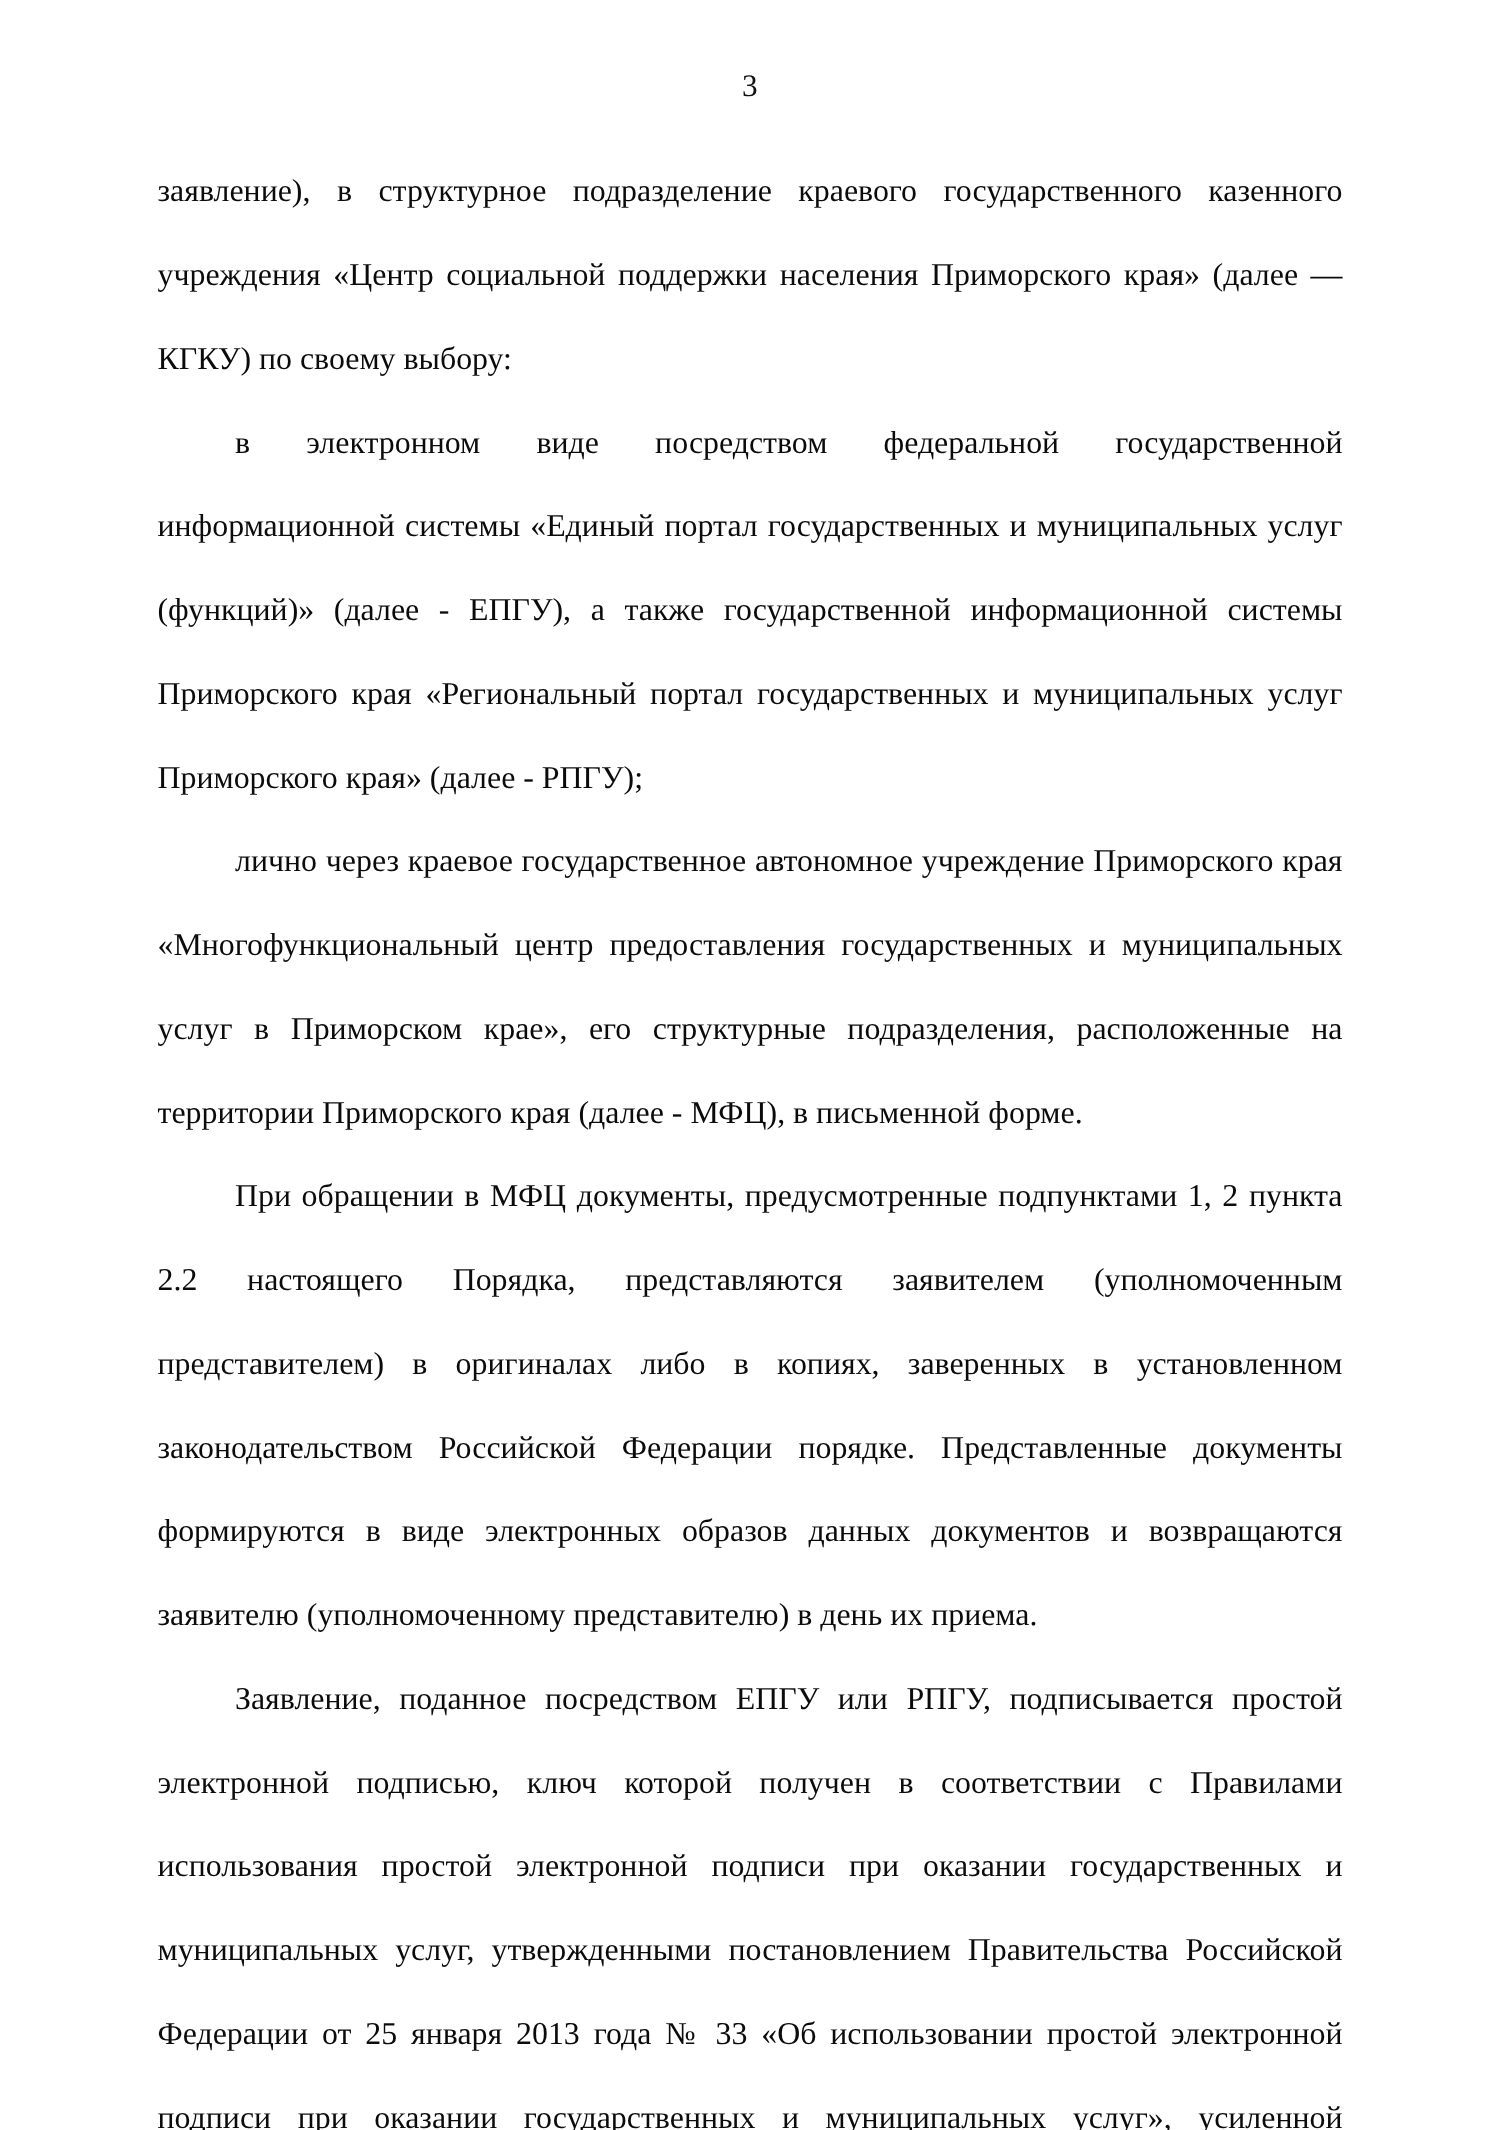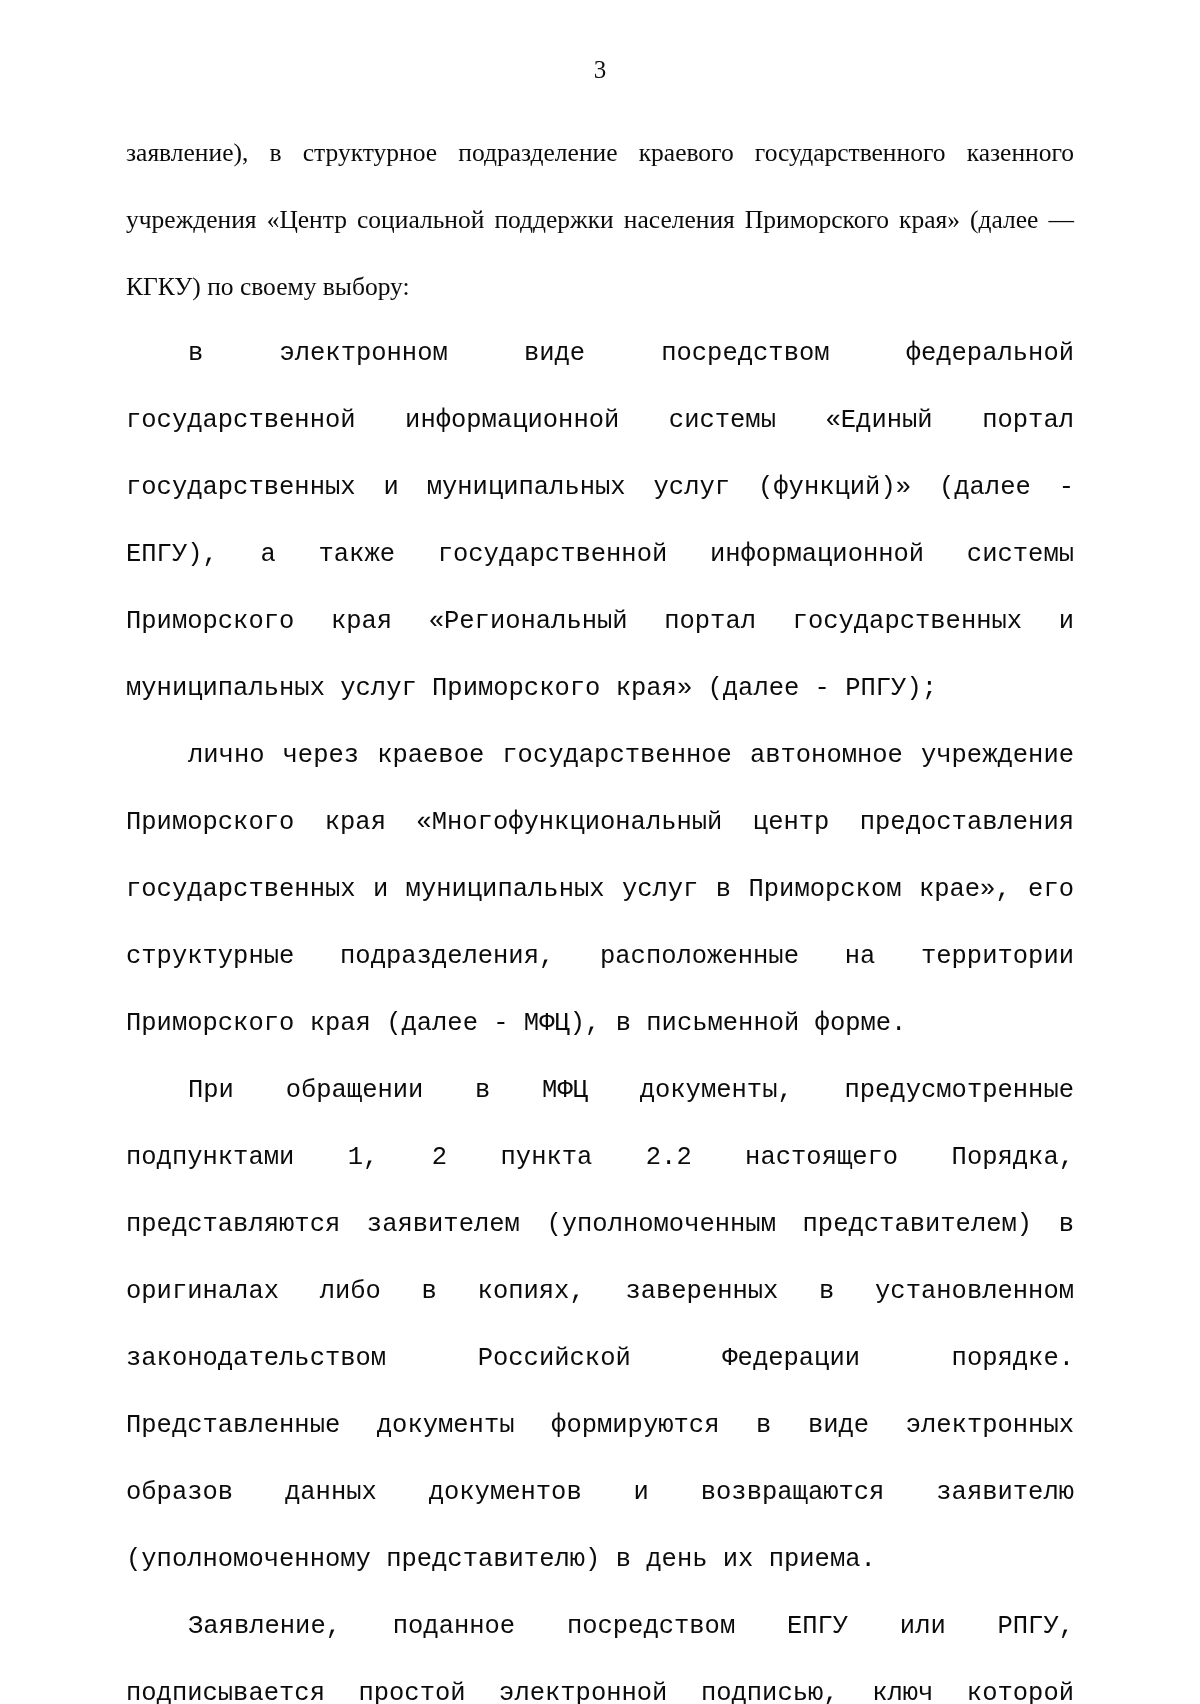--- a/index.html
+++ b/index.html
@@ -49,21 +49,20 @@
   .para {
     margin: 0;
     padding: 0;
     text-align: justify;
     text-align-last: left;
     hyphens: none;
   }
 
   .para.indent {
     text-indent: 62px;
-    font-family: Liberation Mono, monospace;
   }
 
   
   .para.justify-last {
     text-align-last: justify;
   }
 
   
   .body-text, .page-number {
     text-rendering: optimizeLegibility;

